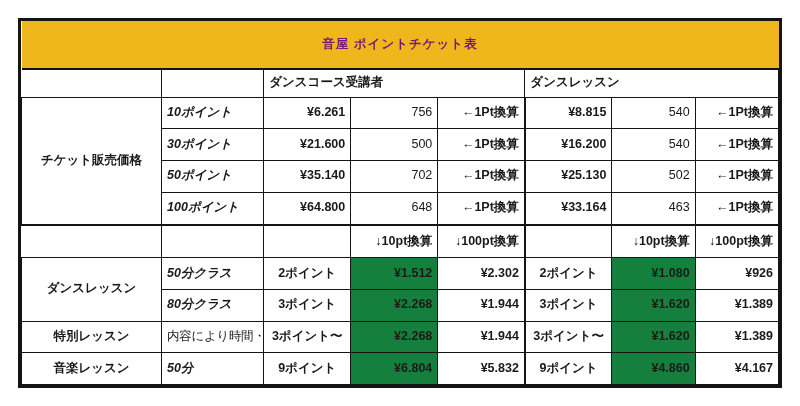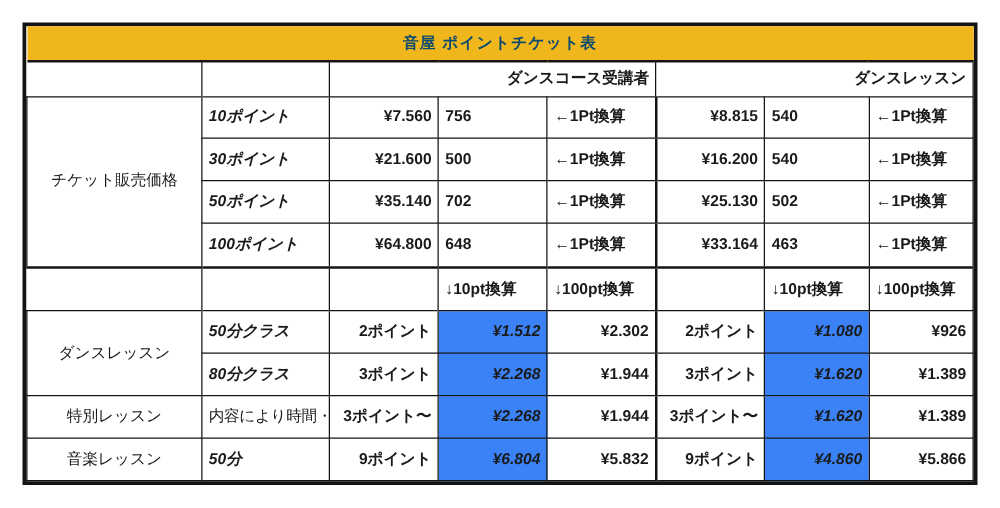--- a/index.html
+++ b/index.html
@@ -38,67 +38,67 @@
     box-sizing: border-box;
   }
   .title-cell {
     background: #f0b71c;
     text-align: center;
     font-weight: bold;
     font-size: 19px;
     letter-spacing: 1px;
     border: none !important;
     border-bottom: 2px solid #141414 !important;
-    height: 28px;
-    color: #0c4a6e;
+    height: 48px;
+    color: #701a75;
   }
   .hdr {
-    text-align: right;
+    text-align: left;
     font-weight: bold;
     font-size: 13.5px;
     height: 28px;
   }
   .rowlabel {
     text-align: center;
-    font-weight: normal;
+    font-weight: bold;
     font-size: 14px;
   }
   .sublabel {
     font-weight: bold;
     font-size: 13px;
     padding-left: 8px;
     font-style: italic;
   }
   .num {
     text-align: right;
     font-weight: bold;
     font-size: 13.5px;
     padding-right: 6px;
   }
   .pts {
-    font-weight: bold;
+    text-align: right;
+    font-weight: normal;
     font-size: 13.5px;
     padding-right: 6px;
   }
   .conv {
-    text-align: left;
+    text-align: right;
     font-weight: bold;
     font-size: 12px;
     padding-left: 4px;
     white-space: nowrap;
   }
   .pointcell {
-    text-align: right;
+    text-align: center;
     font-weight: bold;
     font-size: 13px;
     padding-left: 5px;
   }
   .hl {
-    background: #3b82f6;
-    font-style: italic;
+    background: #15803d;
   }
   .convhdr {
     text-align: left;
     font-weight: bold;
     font-size: 12.5px;
     padding-left: 6px;
     white-space: nowrap;
   }
   .blank {
     border-left: none !important;
@@ -109,21 +109,21 @@
     font-size: 7.5px;
     text-align: left;
     font-weight: normal;
     letter-spacing: -0.3px;
     line-height: 1.05;
     padding-left: 4px;
     overflow: hidden;
     white-space: nowrap;
   }
   .thickright { border-right: 2px solid #141414 !important; }
-  .thicktop { border-top: 2px solid #141414 !important; }
+  .thicktop { border-top: 2px solid #141414 !important; text-align: right; }
 </style>
 </head>
 <body>
 
 <div id="sheet">
   <table class="grid">
     <colgroup>
       <col style="width:18.5%">
       <col style="width:13.5%">
       <col style="width:11.5%">
@@ -142,21 +142,21 @@
     <tr>
       <td class="blank" rowspan="1"></td>
       <td class="blank"></td>
       <td class="hdr" colspan="3">ダンスコース受講者</td>
       <td class="hdr" colspan="3">ダンスレッスン</td>
     </tr>
 
     <tr>
       <td class="rowlabel" rowspan="4">チケット販売価格</td>
       <td class="sublabel">10ポイント</td>
-      <td class="num">¥7.560</td>
+      <td class="num">¥6.261</td>
       <td class="pts">756</td>
       <td class="conv thickright">←1Pt換算</td>
       <td class="num">¥8.815</td>
       <td class="pts">540</td>
       <td class="conv">←1Pt換算</td>
     </tr>
     <tr>
       <td class="sublabel">30ポイント</td>
       <td class="num">¥21.600</td>
       <td class="pts">500</td>
@@ -227,17 +227,17 @@
     </tr>
 
     <tr>
       <td class="rowlabel">音楽レッスン</td>
       <td class="sublabel">50分</td>
       <td class="pointcell">9ポイント</td>
       <td class="num hl">¥6.804</td>
       <td class="num thickright">¥5.832</td>
       <td class="pointcell">9ポイント</td>
       <td class="num hl">¥4.860</td>
-      <td class="num">¥5.866</td>
+      <td class="num">¥4.167</td>
     </tr>
   </tbody>
     </table>
 </div>
 
 </body></html>

